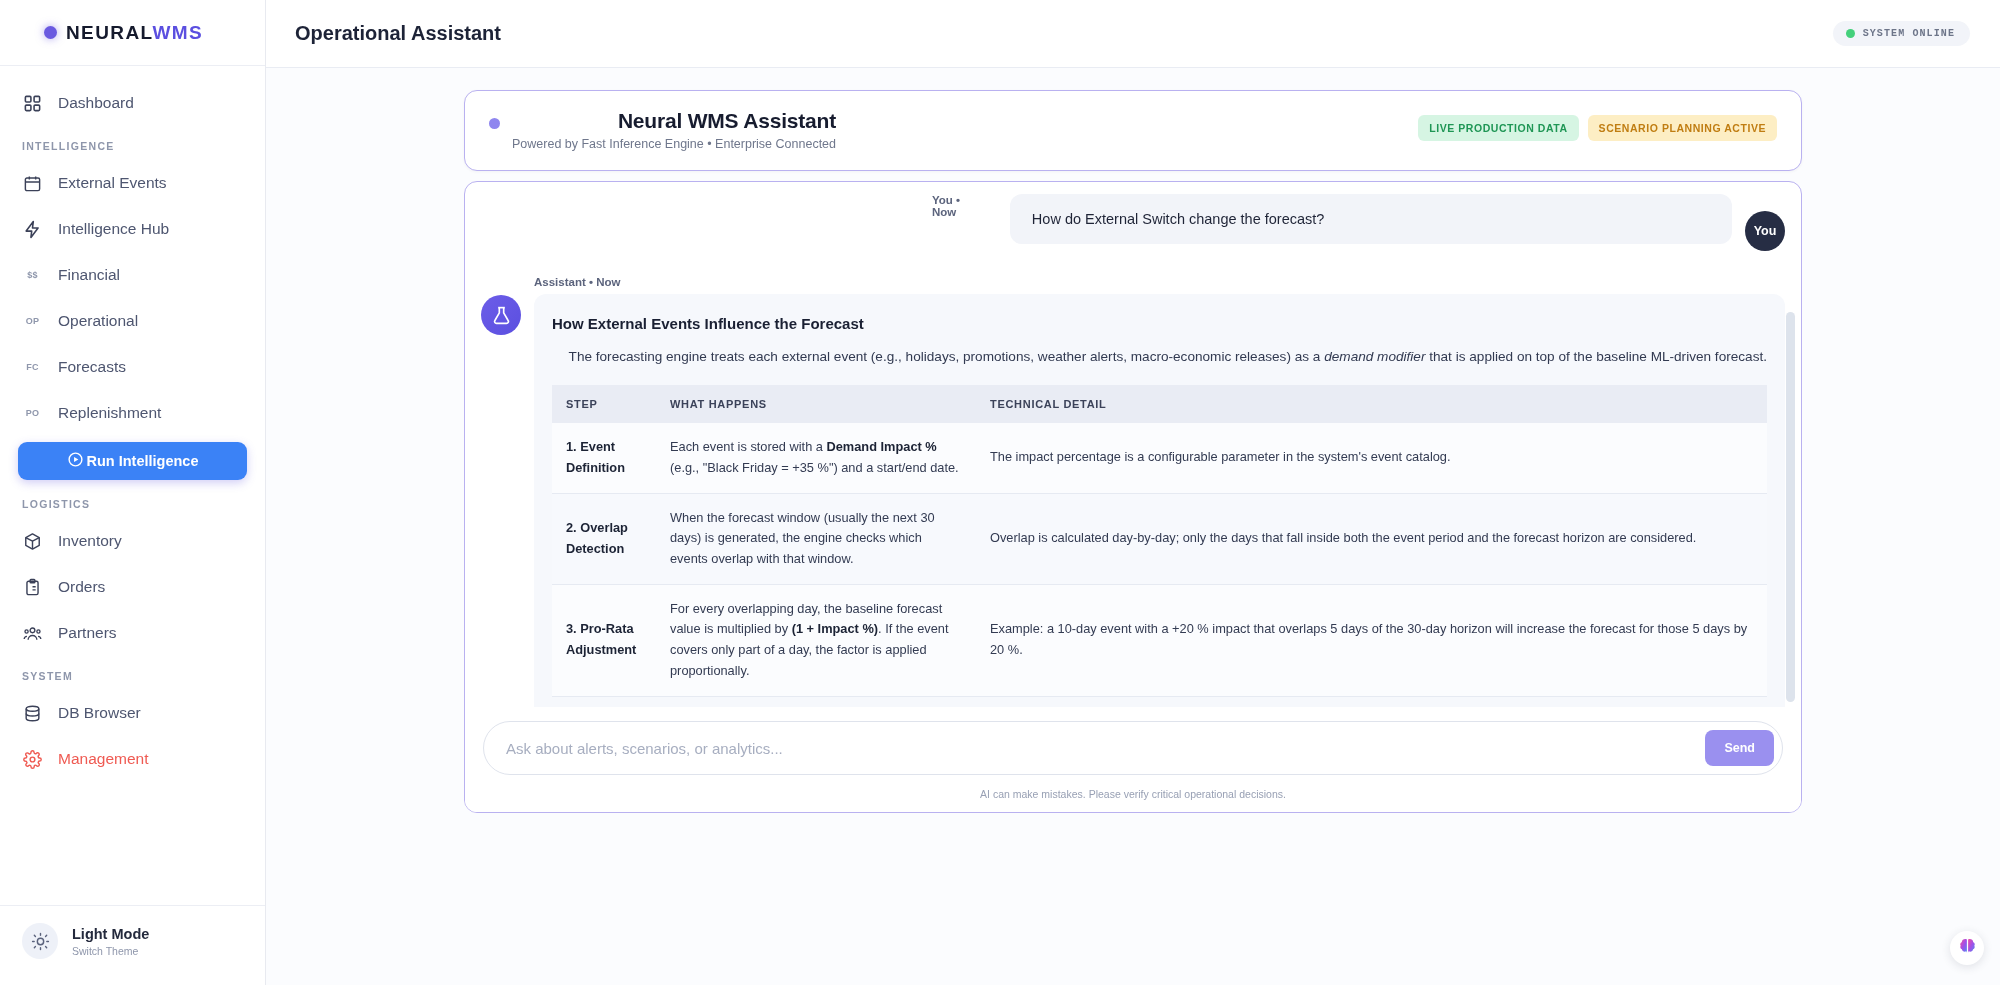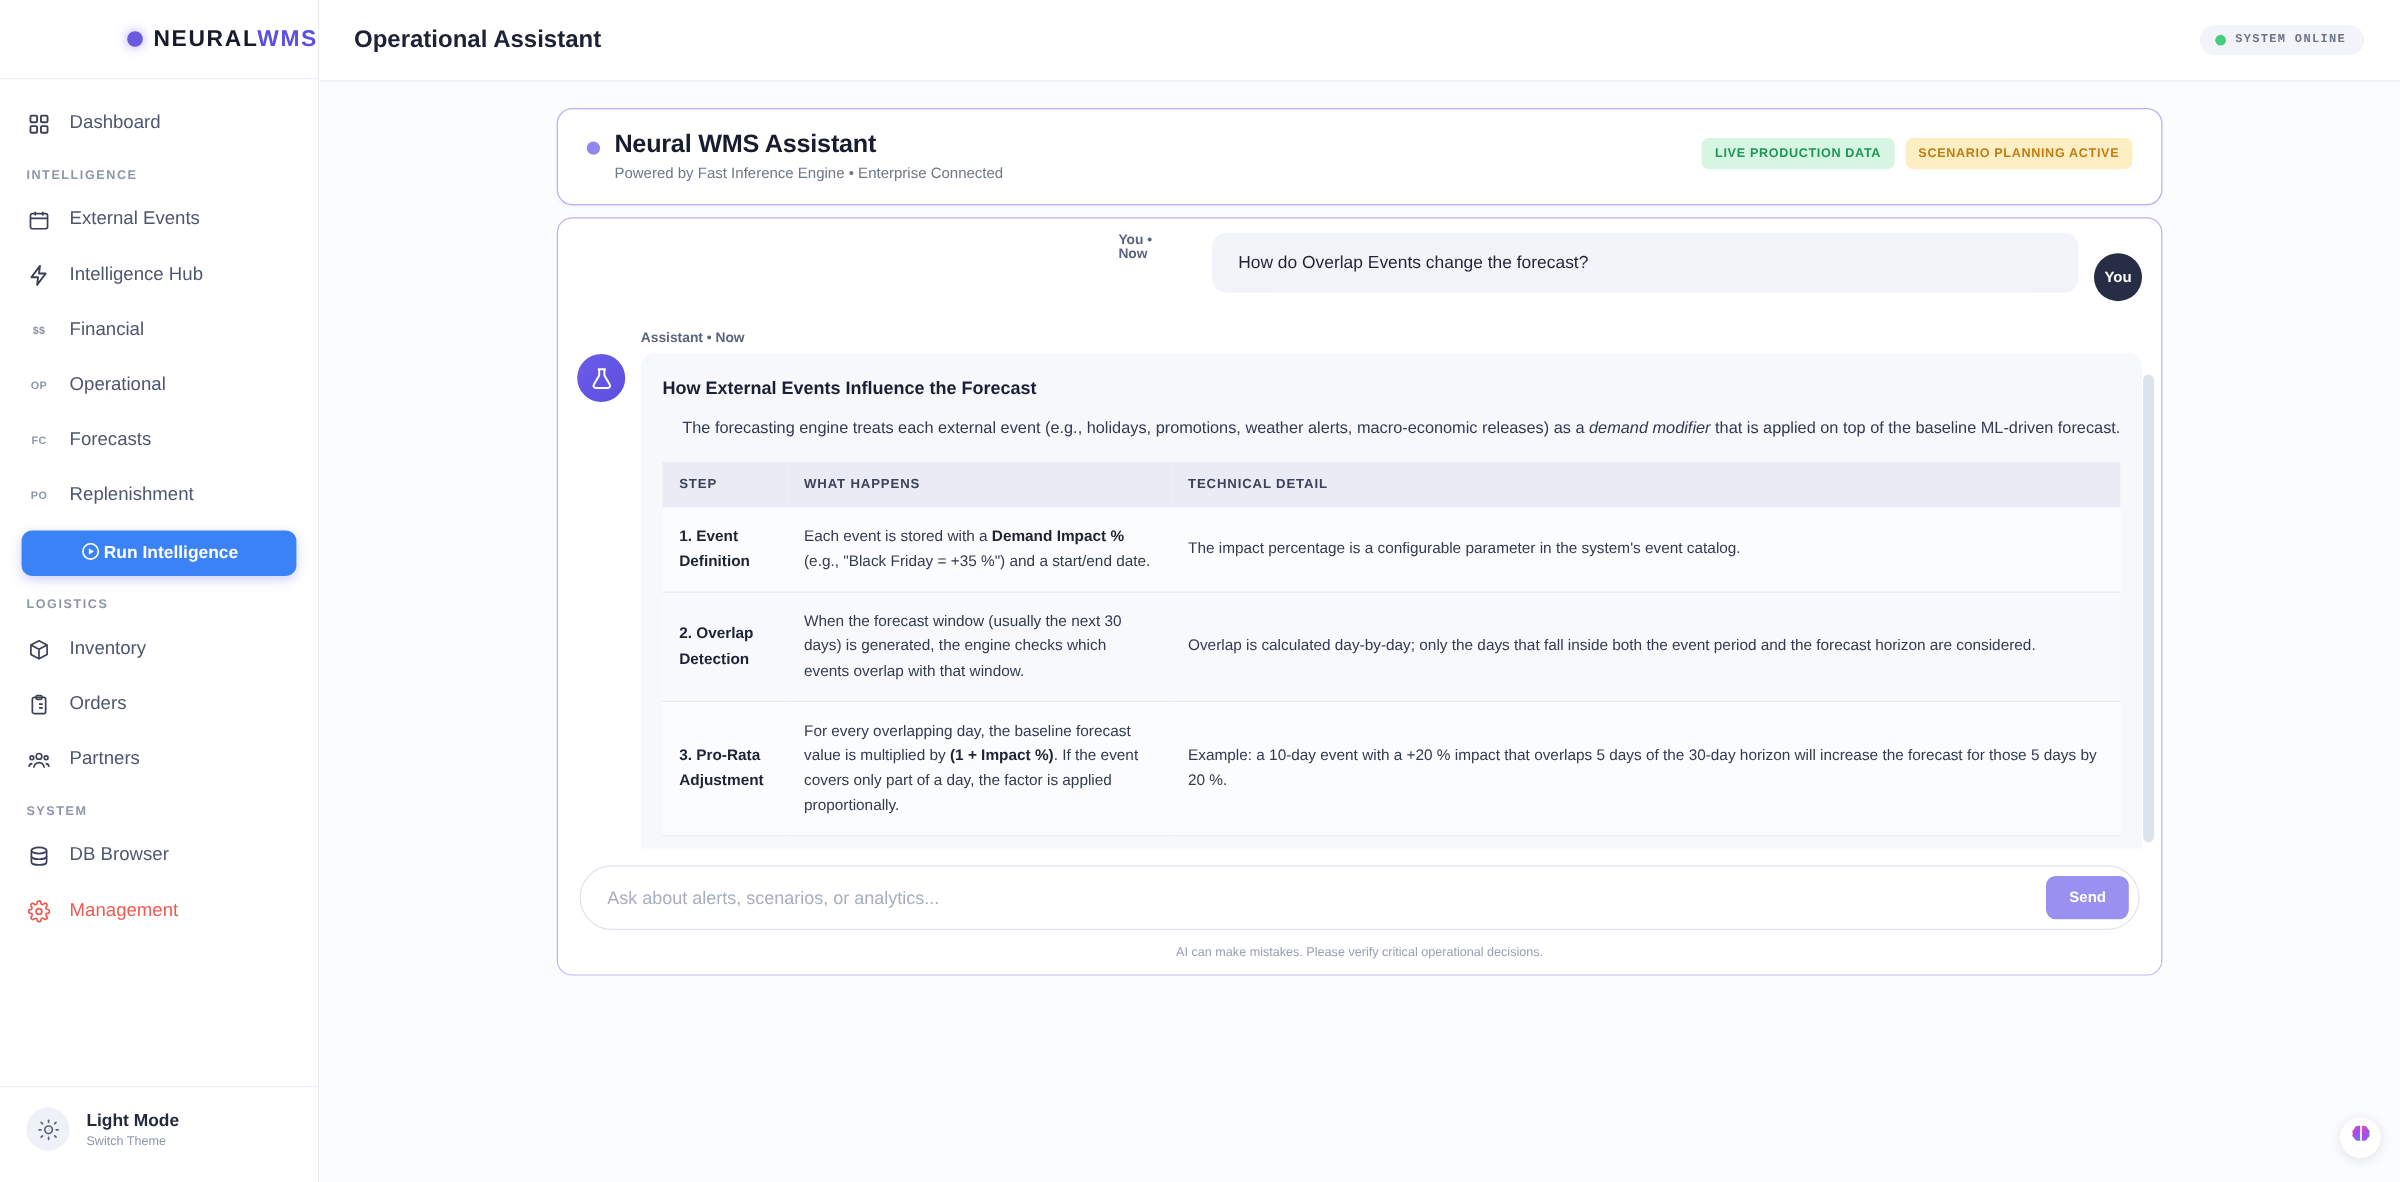--- a/index.html
+++ b/index.html
@@ -14,21 +14,21 @@
   
   .sidebar {
     width: 266px; height: 985px; flex: 0 0 266px;
     background: #ffffff;
     border-right: 1px solid #e8eaf0;
     display: flex; flex-direction: column;
     position: relative;
   }
   .brand {
     height: 66px; flex: 0 0 66px;
-    display: flex; align-items: center; justify-content: flex-end;
+    display: flex; align-items: center; justify-content: flex-start;
     border-bottom: 1px solid #eceef4;
     gap: 9px;
     padding-left: 44px;
   }
   .brand-dot {
     width: 13px; height: 13px; border-radius: 50%;
     background: #6a5ae0;
     box-shadow: 0 0 9px rgba(106,90,224,.55);
   }
   .brand-text {
@@ -114,20 +114,21 @@
   }
 
   .assistant-card {
     width: 1338px;
     border: 1.5px solid #b9b1f0;
     border-radius: 13px;
     background: #fff;
     padding: 18px 24px 19px 24px;
     display: flex; align-items: flex-start; justify-content: space-between;
     box-shadow: 0 1px 3px rgba(30,35,60,.04);
+    text-align: right;
   }
   .ac-dot { width: 11px; height: 11px; border-radius: 50%; background: #8f86ef; margin-top: 9px; }
   .ac-left { display: flex; gap: 12px; }
   .ac-title { font-size: 21px; font-weight: 700; color: #171c2f; letter-spacing: -.2px; }
   .ac-sub { font-size: 12.5px; color: #6f7governance; color: #6f778c; margin-top: 4px; }
   .ac-badges { display: flex; gap: 9px; padding-top: 6px; }
   .badge {
     border-radius: 6px; padding: 7px 11px;
     font-size: 10.5px; font-weight: 700; letter-spacing: .55px;
   }
@@ -422,21 +423,21 @@
         </div>
       </div>
 
       <div class="chat-card">
 
         <div class="chat-scroll">
 
           <div class="msg-user">
             <div class="stack">
               <div class="meta">You • Now</div>
-              <div class="bubble-user">How do Overlap Events change the forecast?</div>
+              <div class="bubble-user">How do External Switch change the forecast?</div>
             </div>
             <div class="avatar-you">You</div>
           </div>
 
           <div class="msg-assistant">
             <div class="avatar-bot">
               <svg viewBox="0 0 24 24" fill="none" stroke="currentColor" stroke-width="1.9" stroke-linejoin="round">
                   <path d="M9.5 3v6L4.6 17.4A2.2 2.2 0 0 0 6.5 21h11a2.2 2.2 0 0 0 1.9-3.6L14.5 9V3"></path>
                   <path d="M8.2 3h7.6"></path>
                 </svg>

